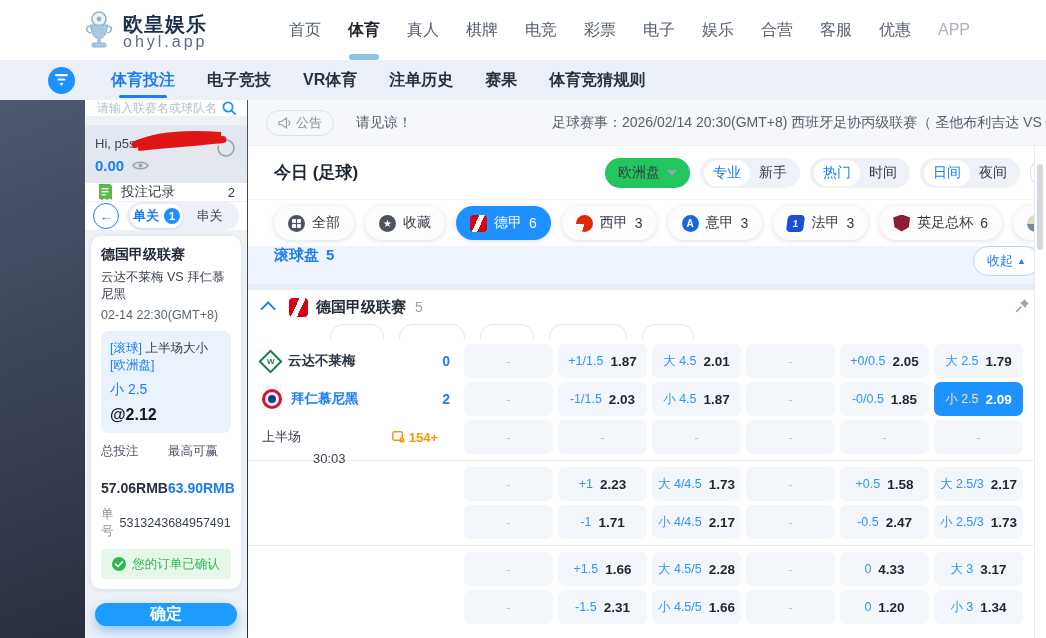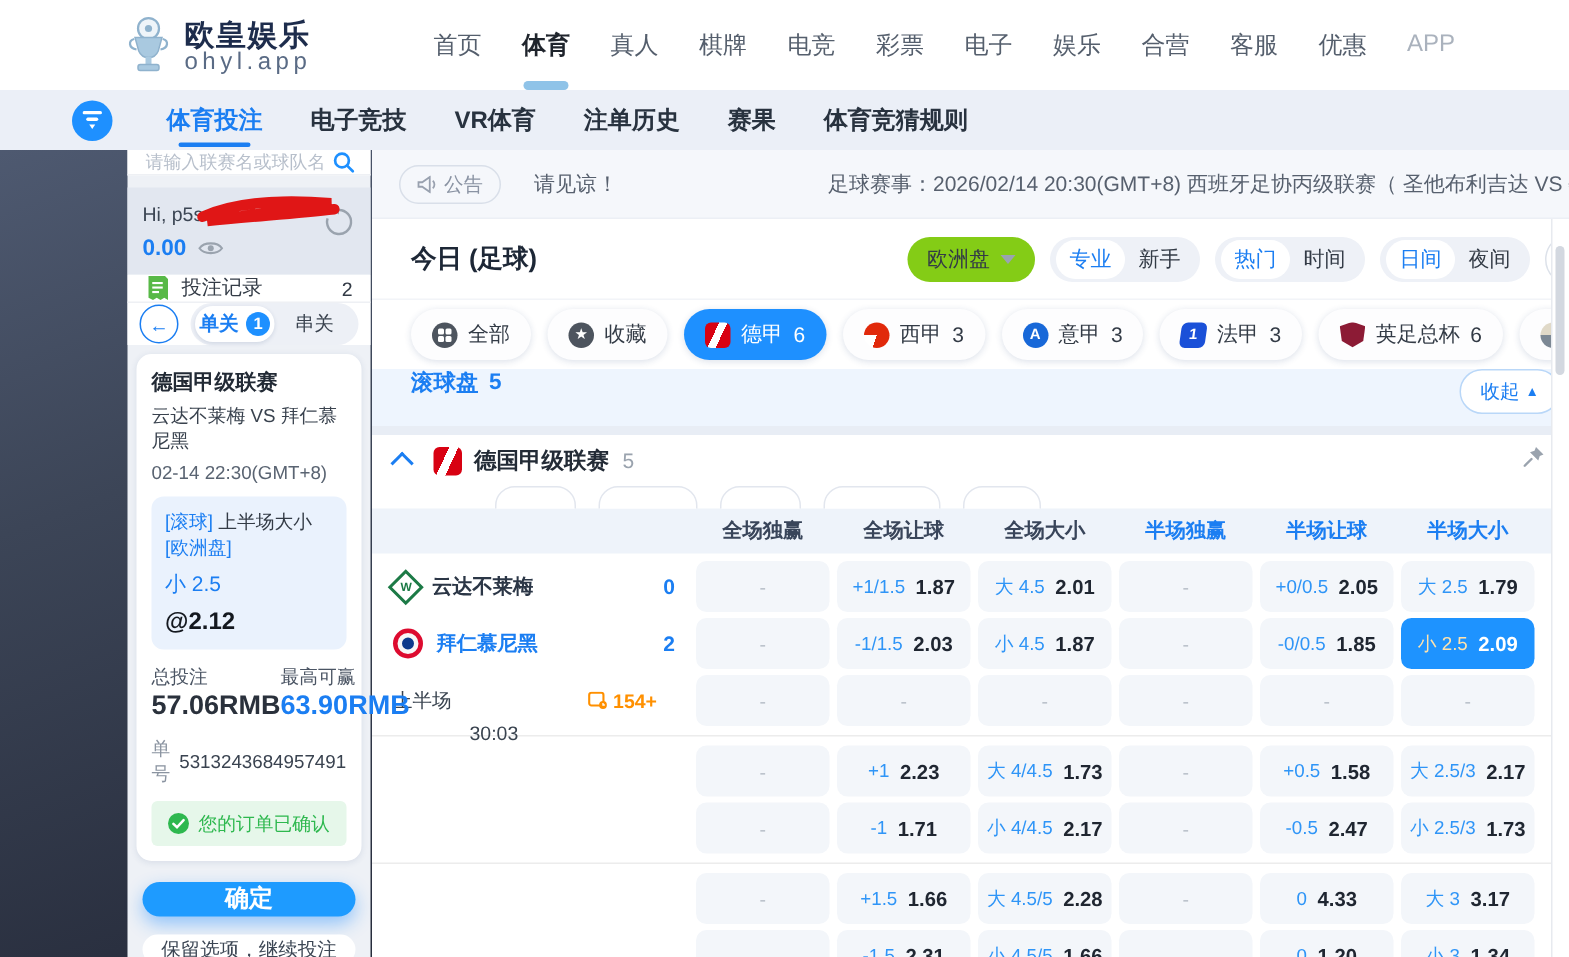--- a/index.html
+++ b/index.html
@@ -50,39 +50,39 @@
   .slip-match{font-size:12.5px;color:#39424e;margin-top:5px;}
   .slip-time{font-size:12.5px;color:#5a6472;margin-top:5px;}
   .slip-box{background:#eaf2fd;border-radius:8px;padding:9px 9px;margin-top:9px;}
   .slip-mkt{font-size:12.5px;color:#333b46;}
   .slip-mkt .tag{color:#1b7ef2;}
   .slip-sel{font-size:14px;color:#1b7ef2;margin-top:7px;}
   .slip-odds{font-size:16px;font-weight:bold;color:#14181f;margin-top:7px;}
   .slip-totals{display:flex;margin-top:10px;}
   .tot-col{flex:1;}
   .tot-label{font-size:12.5px;color:#4a5463;}
-  .tot-val{font-size:18px;color:#2a313c;margin-top:0;font-weight:bold;}
+  .tot-val{font-size:14px;color:#2a313c;margin-top:20px;font-weight:bold;}
   .tot-val.win{color:#1b7ef2;}
   .order-row{display:flex;align-items:center;margin-top:10px;gap:6px;}
   .order-label{font-size:12.5px;color:#8a93a0;}
   .order-no{font-size:12.5px;color:#3a4350;margin-left:auto;}
   .confirm-box{margin-top:9px;background:#e6f7ea;border-radius:4px;height:30px;display:flex;align-items:center;justify-content:center;gap:6px;}
   .confirm-text{font-size:12.5px;color:#2eb84f;}
   .ok-btn{margin:14px 10px 0 10px;height:38px;border-radius:19px;background:#1e9bff;color:#fff;font-size:16px;font-weight:bold;display:flex;align-items:center;justify-content:center;cursor:pointer;box-shadow:0 5px 12px rgba(30,140,255,.45);border:0;font-family:inherit;}
   .keep-btn{margin:12px 10px 0 10px;height:32px;border-radius:16px;background:#fff;color:#3c4654;font-size:13px;display:flex;align-items:center;justify-content:center;cursor:pointer;border:0;font-family:inherit;}
   
   .main{position:absolute;left:248px;top:100px;right:0;bottom:0;background:#fff;z-index:15;overflow:hidden;}
   .announce{height:45px;background:#f5f7fb;border-bottom:1px solid #eceff5;display:flex;align-items:center;padding:0 0 0 18px;white-space:nowrap;overflow:hidden;}
   .ann-pill{border:1px solid #d9dfe9;border-radius:14px;height:24px;display:flex;align-items:center;gap:5px;padding:0 11px;background:#f5f7fb;color:#8a93a3;font-size:13px;flex:0 0 auto;}
   .ann-t1{margin-left:22px;font-size:14px;color:#57606e;flex:0 0 auto;}
   .ann-t2{margin-left:140px;font-size:14px;color:#57606e;flex:0 0 auto;}
   .title-row{height:53px;display:flex;align-items:center;padding:0 0 0 26px;border-bottom:1px solid #f2f4f8;}
   .page-title{font-size:17px;font-weight:bold;color:#1d2736;}
   .filters{margin-left:auto;display:flex;align-items:center;gap:10px;}
-  .dd-pill{background:#84cc16;border-radius:16px;height:30px;padding:0 13px;display:flex;align-items:center;gap:7px;font-size:14px;color:#333b46;cursor:pointer;}
+  .dd-pill{background:#22c55e;border-radius:16px;height:30px;padding:0 13px;display:flex;align-items:center;gap:7px;font-size:14px;color:#333b46;cursor:pointer;}
   .caret-down{width:0;height:0;border-left:5px solid transparent;border-right:5px solid transparent;border-top:6px solid #9aa3b2;}
   .tgl-group{background:#eef1f7;border-radius:16px;height:30px;display:flex;align-items:center;padding:0 4px;font-size:14px;color:#333b46;}
   .tgl-opt{padding:4px 9px;border-radius:13px;cursor:pointer;}
   .tgl-opt.active{background:#fff;color:#1b7ef2;}
   .refresh-circle{width:32px;height:32px;border-radius:50%;background:#fff;border:1px solid #dde2ea;margin-right:-18px;flex:0 0 auto;}
   .tabs-row{height:46px;display:flex;align-items:center;gap:11px;padding:0 0 0 26px;overflow:hidden;}
   .ltab{height:34px;border-radius:17px;background:#fdfdfe;box-shadow:0 1px 5px rgba(30,60,120,.16);display:flex;align-items:center;gap:7px;padding:0 14px;font-size:14px;color:#333b46;white-space:nowrap;cursor:pointer;flex:0 0 auto;}
   .ltab.active{background:#1e90ff;color:#fff;}
   .ltab-ico{width:17px;height:17px;display:flex;align-items:center;justify-content:center;flex:0 0 auto;font-size:10px;}
   .ico-circle{border-radius:50%;color:#fff;}
@@ -393,29 +393,20 @@
   </div>
 
   <div class="mini-tabs">
       <div class="mini-pill" style="width: 52px;"></div>
       <div class="mini-pill" style="width: 64px;"></div>
       <div class="mini-pill" style="width: 52px;"></div>
       <div class="mini-pill" style="width: 76px;"></div>
       <div class="mini-pill" style="width: 50px;"></div>
     </div>
 
-  <div class="col-head">
-      <div class="th-spacer"></div>
-      <div class="th">全场独赢</div>
-      <div class="th">全场让球</div>
-      <div class="th">全场大小</div>
-      <div class="th half">半场独赢</div>
-      <div class="th half">半场让球</div>
-      <div class="th half">半场大小</div>
-    </div>
 
   <div class="rows">
       <div class="mrow">
         <div class="team-area">
           <span class="logo-bremen">
             <span>W</span>
           </span>
           <span class="t-name">云达不莱梅</span>
           <span class="t-score">0</span>
         </div>

